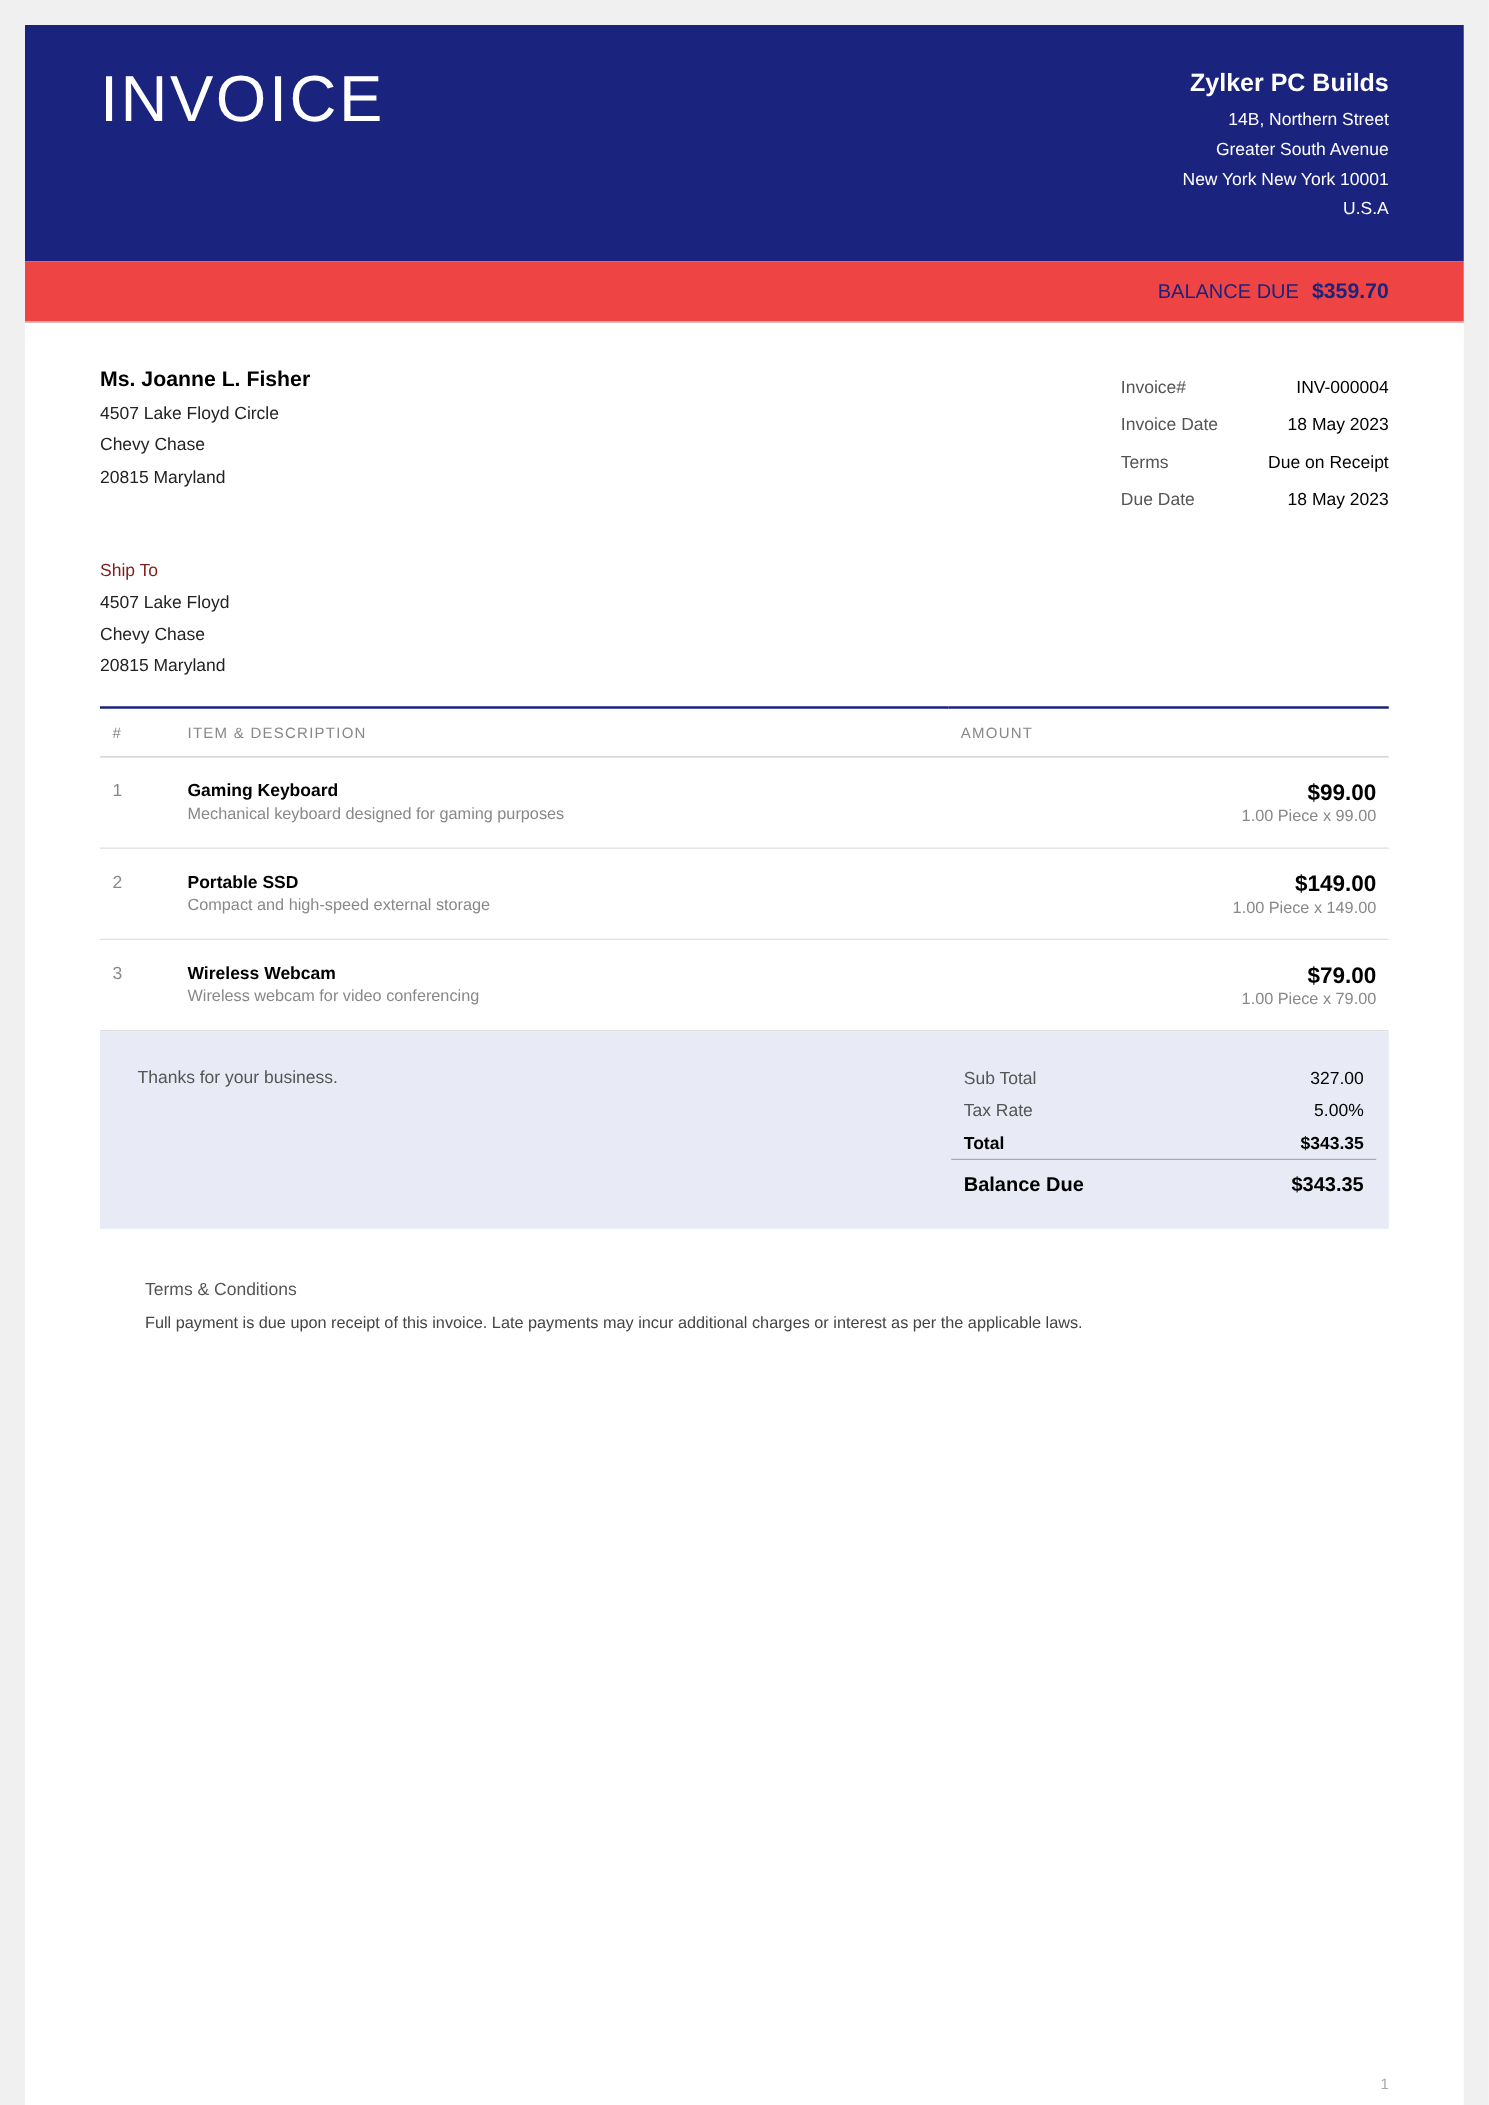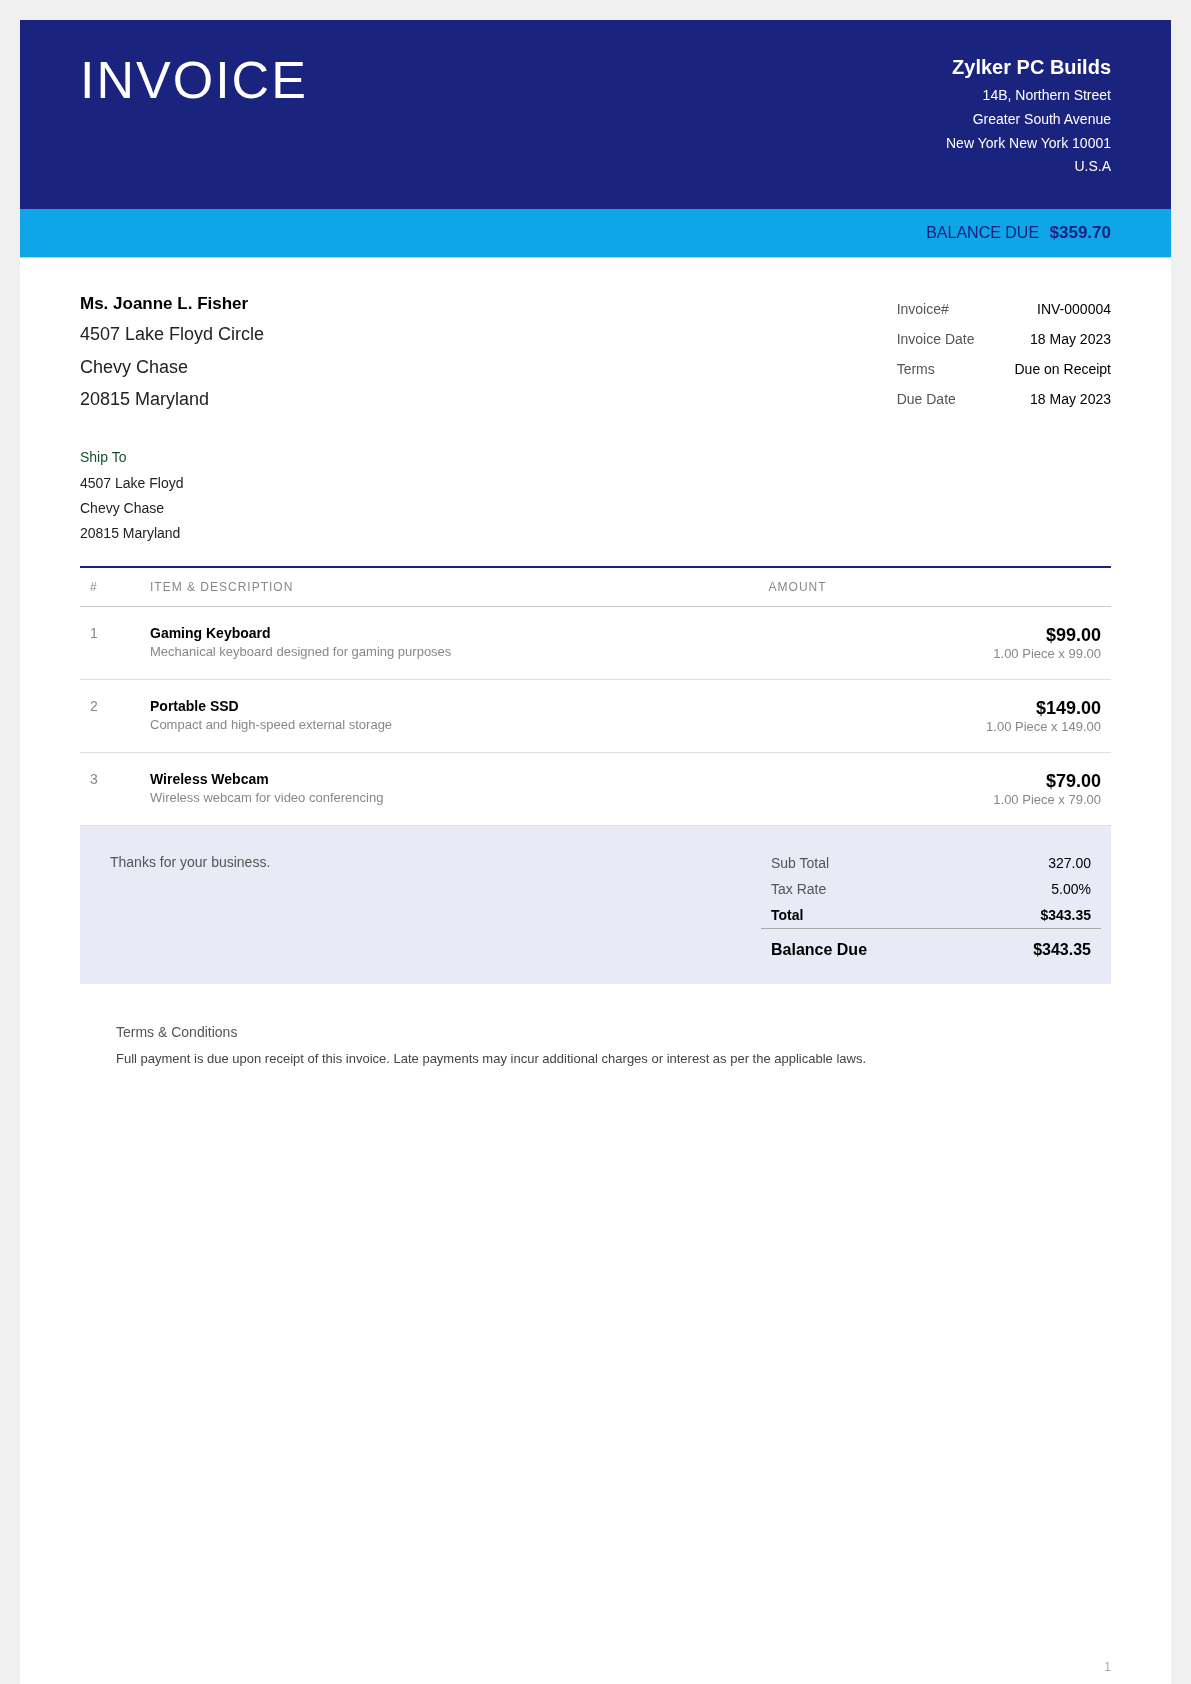--- a/index.html
+++ b/index.html
@@ -37,21 +37,21 @@
       text-align: right;
       color: #fff;
       font-size: 14px;
       line-height: 1.7;
     }
     .company-name {
       font-weight: bold;
       font-size: 20px;
     }
     .balance-due-bar {
-      background: #0ea5e9;
+      background: #ef4444;
       padding: 14px 60px;
       text-align: right;
       font-size: 16px;
       color: #1a237e;
       border-bottom: 1px solid #d0d0d0;
     }
     .balance-due-bar span {
       font-weight: normal;
       margin-right: 6px;
     }
@@ -61,21 +61,21 @@
     }
     .content {
       padding: 36px 60px 0 60px;
     }
     .billing-section {
       display: flex;
       justify-content: space-between;
       margin-bottom: 30px;
     }
     .bill-to {
-      font-size: 18px;
+      font-size: 14px;
       color: #222;
       line-height: 1.8;
     }
     .bill-to-name {
       font-weight: bold;
       font-size: 17px;
       margin-bottom: 4px;
       color: #000;
     }
     .invoice-meta {
@@ -98,21 +98,21 @@
       text-align: right;
       color: #000;
     }
     .ship-to {
       margin-top: 10px;
       font-size: 14px;
       color: #222;
       line-height: 1.8;
     }
     .ship-to-label {
-      color: #14532d;
+      color: #7f1d1d;
     }
     .items-table {
       width: 100%;
       border-collapse: collapse;
       margin-top: 20px;
     }
     .items-table thead tr {
       border-top: 2px solid #1a237e;
       border-bottom: 1px solid #ccc;
     }

